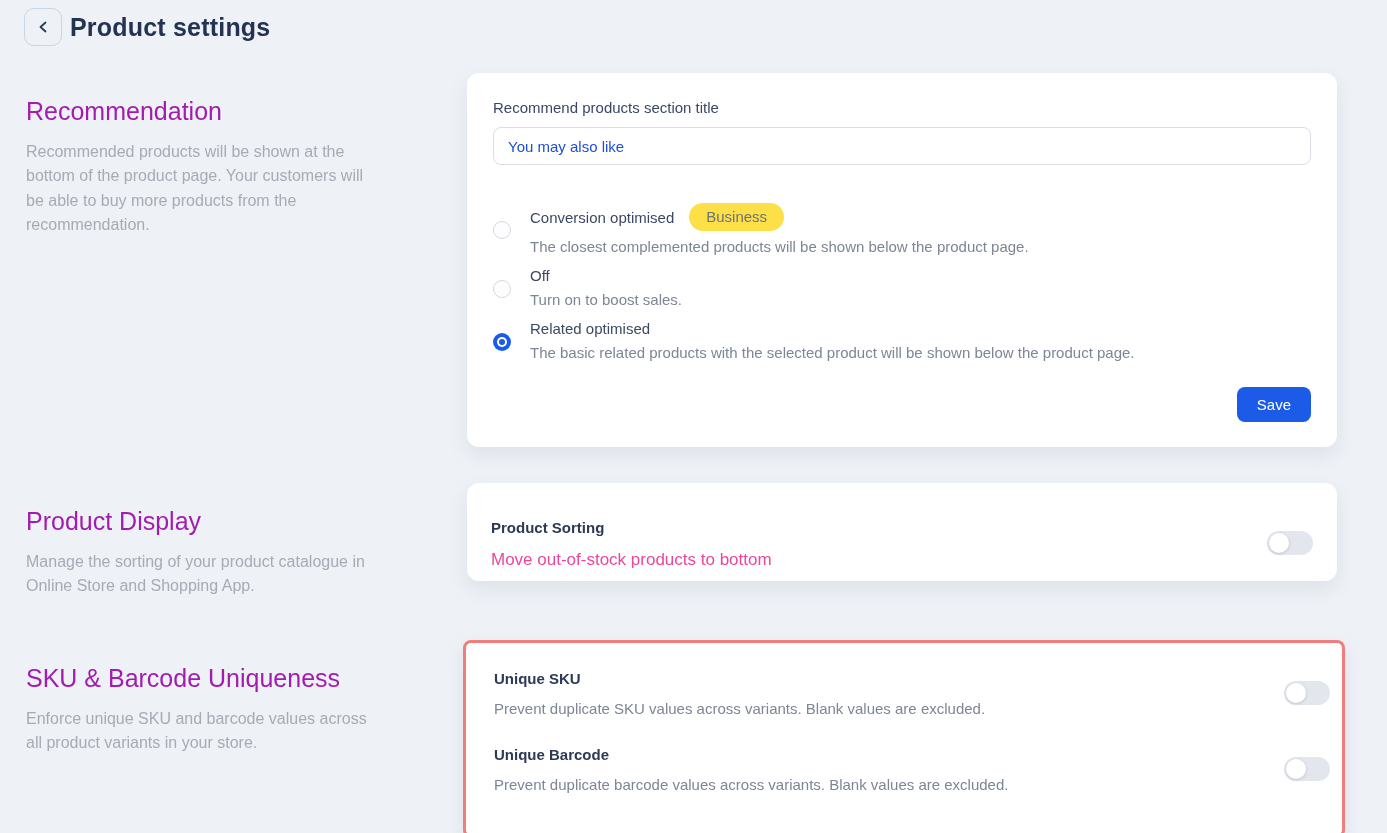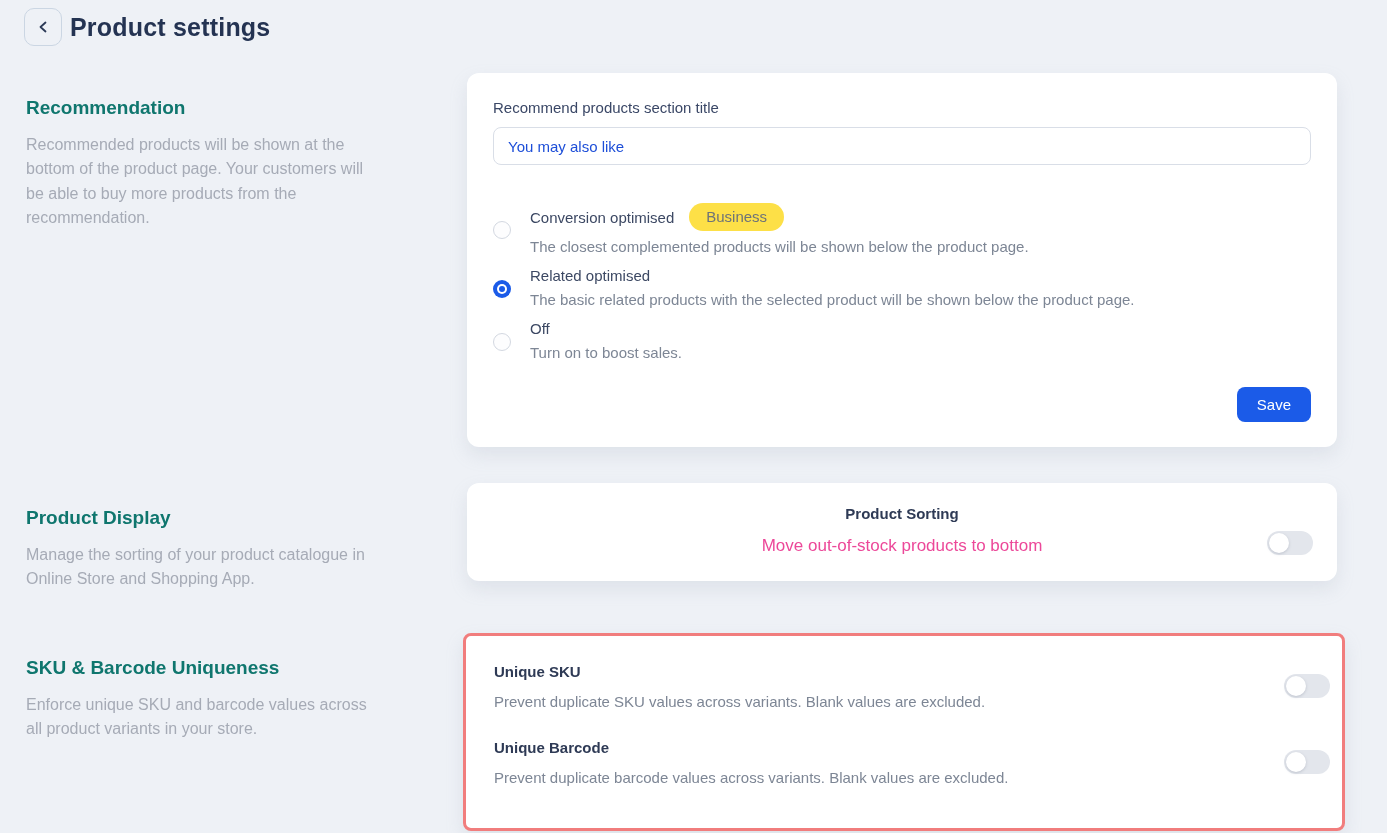--- a/index.html
+++ b/index.html
@@ -38,40 +38,40 @@
   .row {
     display: grid;
     grid-template-columns: 467px 870px;
   }
   .row-1 { margin-top: 25px; }
   .row-2 { margin-top: 36px; }
   .row-3 { margin-top: 41px; }
 
   .left-cell { padding: 24px 40px 0 26px; }
   .section-title {
-    font-size: 19px;
-    font-weight: bold;
-    color: #0f766e;
+    font-size: 25px;
+    font-weight: normal;
+    color: #a21caf;
     margin-bottom: 14px;
   }
   .section-desc {
     font-size: 16px;
     line-height: 1.52;
     color: #a6abb6;
     max-width: 345px;
   }
 
   
   .card {
     background: #ffffff;
     border-radius: 12px;
     box-shadow: 0 8px 18px rgba(150,160,180,0.18);
   }
   .card-recommend { height: 374px; padding: 26px 26px 20px 26px; }
-  .card-sorting   { height: 98px;  padding: 22px 24px; position: relative; text-align: center; }
+  .card-sorting   { height: 98px;  padding: 36px 24px; position: relative; }
 
   
   .card-sku {
     border: 3px solid #f17d7d;
     border-radius: 8px;
     margin-left: -4px;
     margin-right: -8px;
     height: 198px;
     padding: 27px 12px 0 28px;
     box-shadow: 0 8px 18px rgba(150,160,180,0.18);
@@ -244,39 +244,39 @@
         <div class="radio-texts">
           <div class="radio-label-line">
             <span>Conversion optimised</span>
             <span class="badge">Business</span>
           </div>
           <div class="radio-desc">The closest complemented products will be shown below the product page.</div>
         </div>
       </div>
 
       <div class="radio-option">
+        <div class="radio-circle"></div>
+        <div class="radio-texts">
+          <div class="radio-label-line">
+            <span>Off</span>
+          </div>
+          <div class="radio-desc">Turn on to boost sales.</div>
+        </div>
+      </div>
+
+      <div class="radio-option">
         <div class="radio-circle selected"></div>
         <div class="radio-texts">
           <div class="radio-label-line">
             <span>Related optimised</span>
           </div>
           <div class="radio-desc">The basic related products with the selected product will be shown below the product page.</div>
         </div>
       </div>
 
-      <div class="radio-option">
-        <div class="radio-circle"></div>
-        <div class="radio-texts">
-          <div class="radio-label-line">
-            <span>Off</span>
-          </div>
-          <div class="radio-desc">Turn on to boost sales.</div>
-        </div>
-      </div>
-
     </div>
 
     <div class="save-row">
       <button class="save-btn">Save</button>
     </div>
   </div>
 </div>
 
 <div class="row row-2">
   <div class="left-cell">

